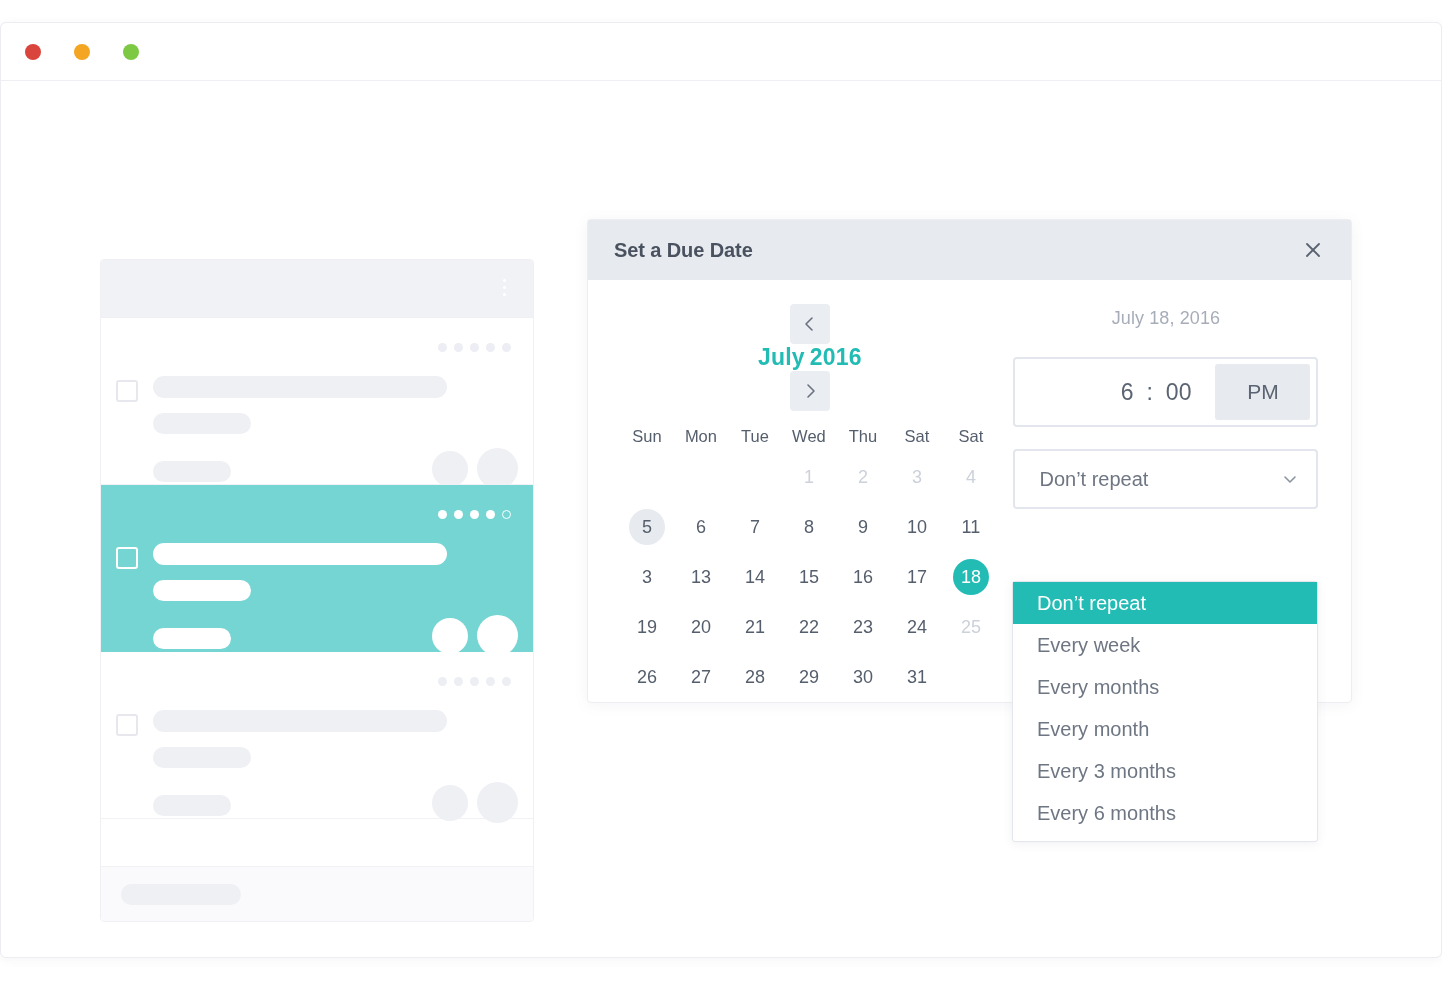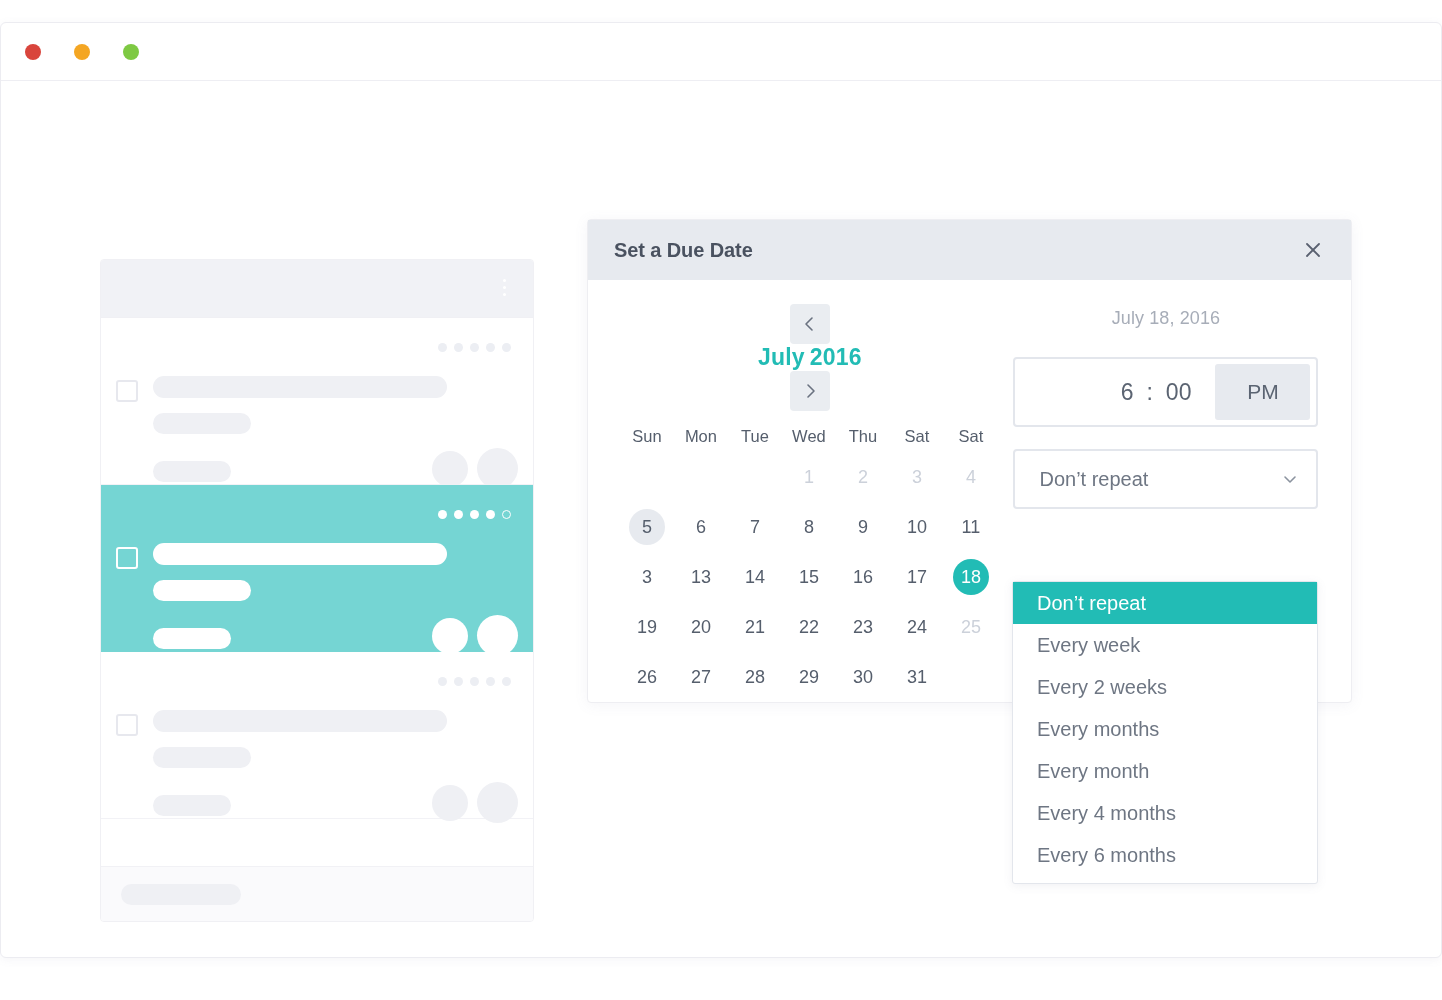--- a/index.html
+++ b/index.html
@@ -485,21 +485,20 @@
               </svg>
             </span>
           </div>
         </div>
       </div>
     </div>
 
     <div class="repeat-dropdown" id="repeat-dropdown">
         <div class="dd-item active">Don’t repeat</div>
         <div class="dd-item">Every week</div>
-        <div class="dd-item">Every 2 weeks</div>
         <div class="dd-item">Every months</div>
         <div class="dd-item">Every month</div>
-        <div class="dd-item">Every 4 months</div>
+        <div class="dd-item">Every 3 months</div>
         <div class="dd-item">Every 6 months</div>
       </div>
 
   </div>
 </div>
 
 </body></html>

